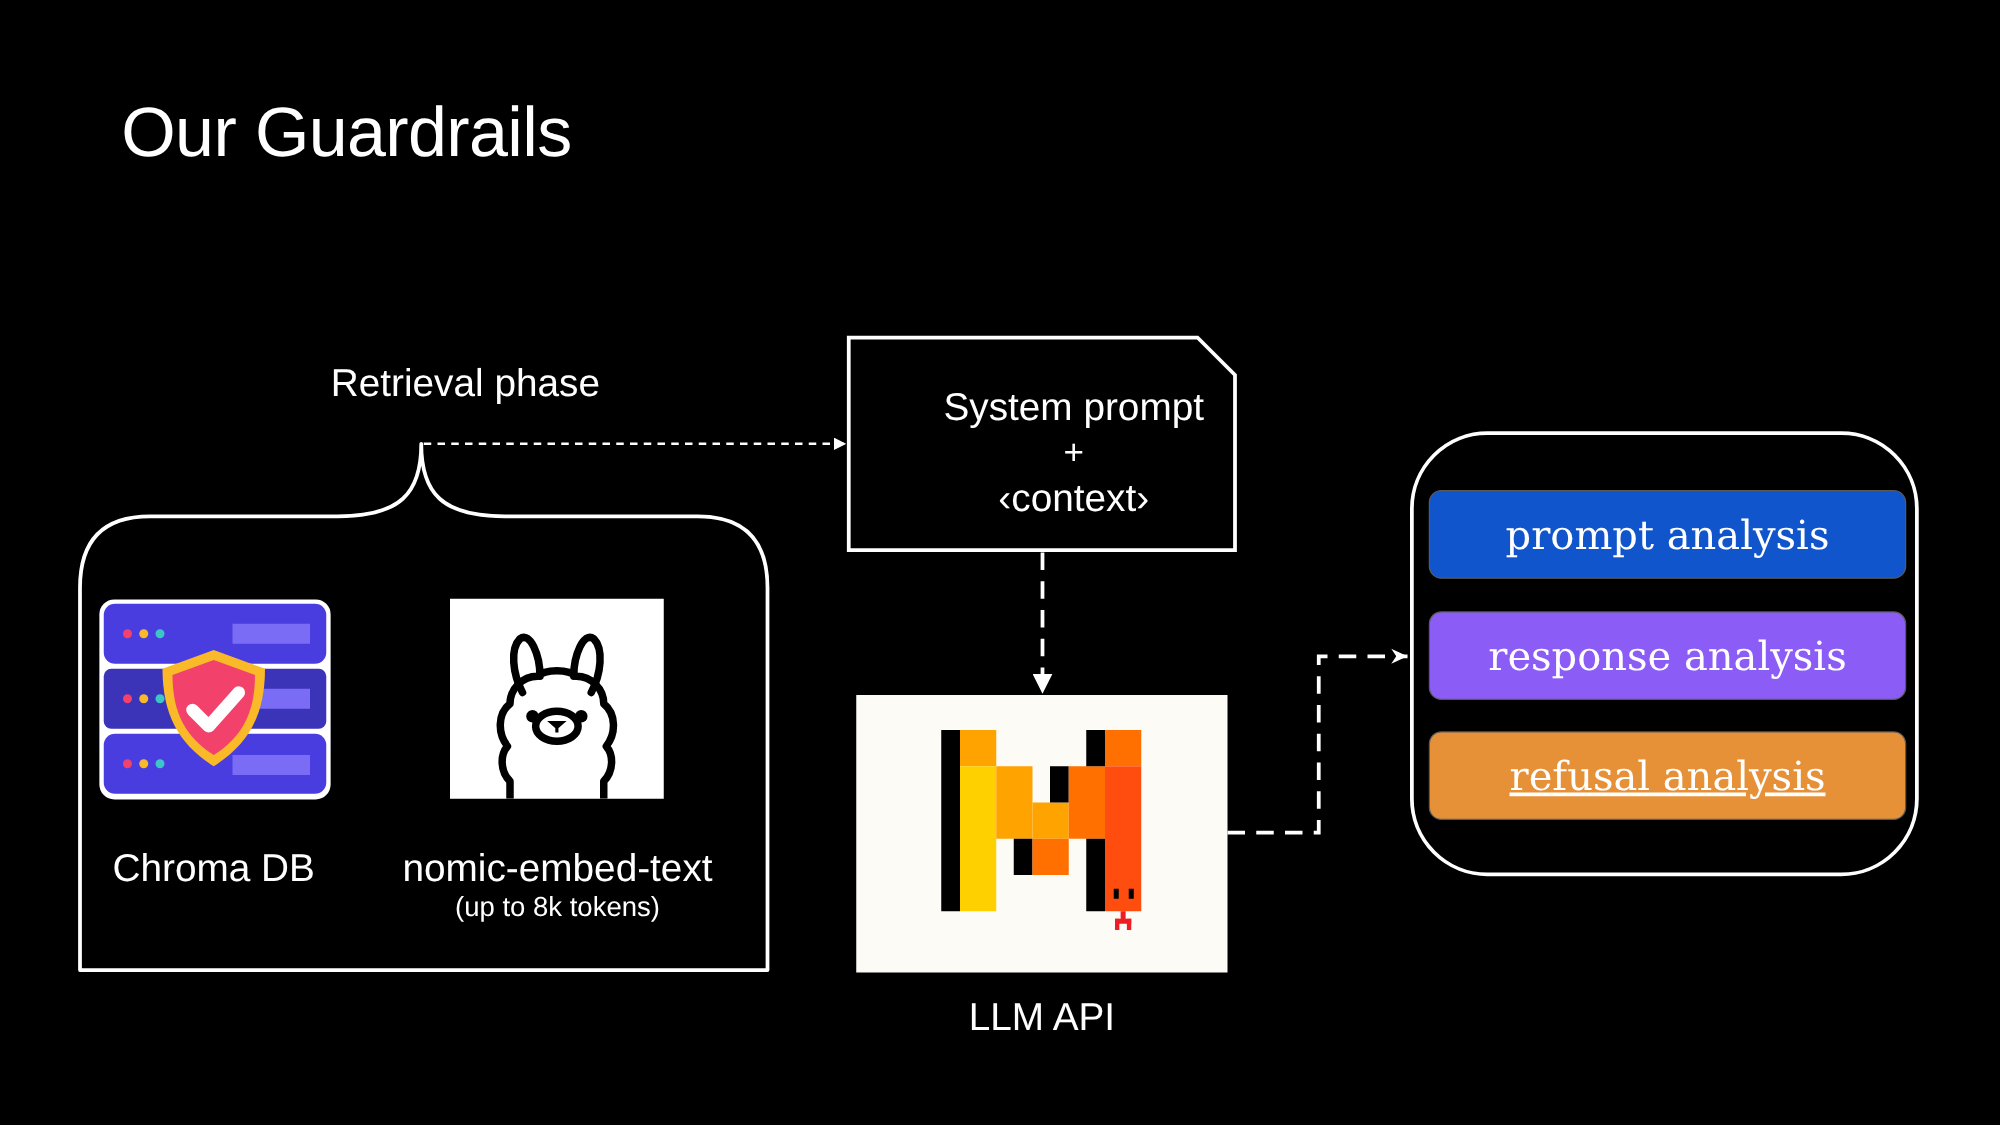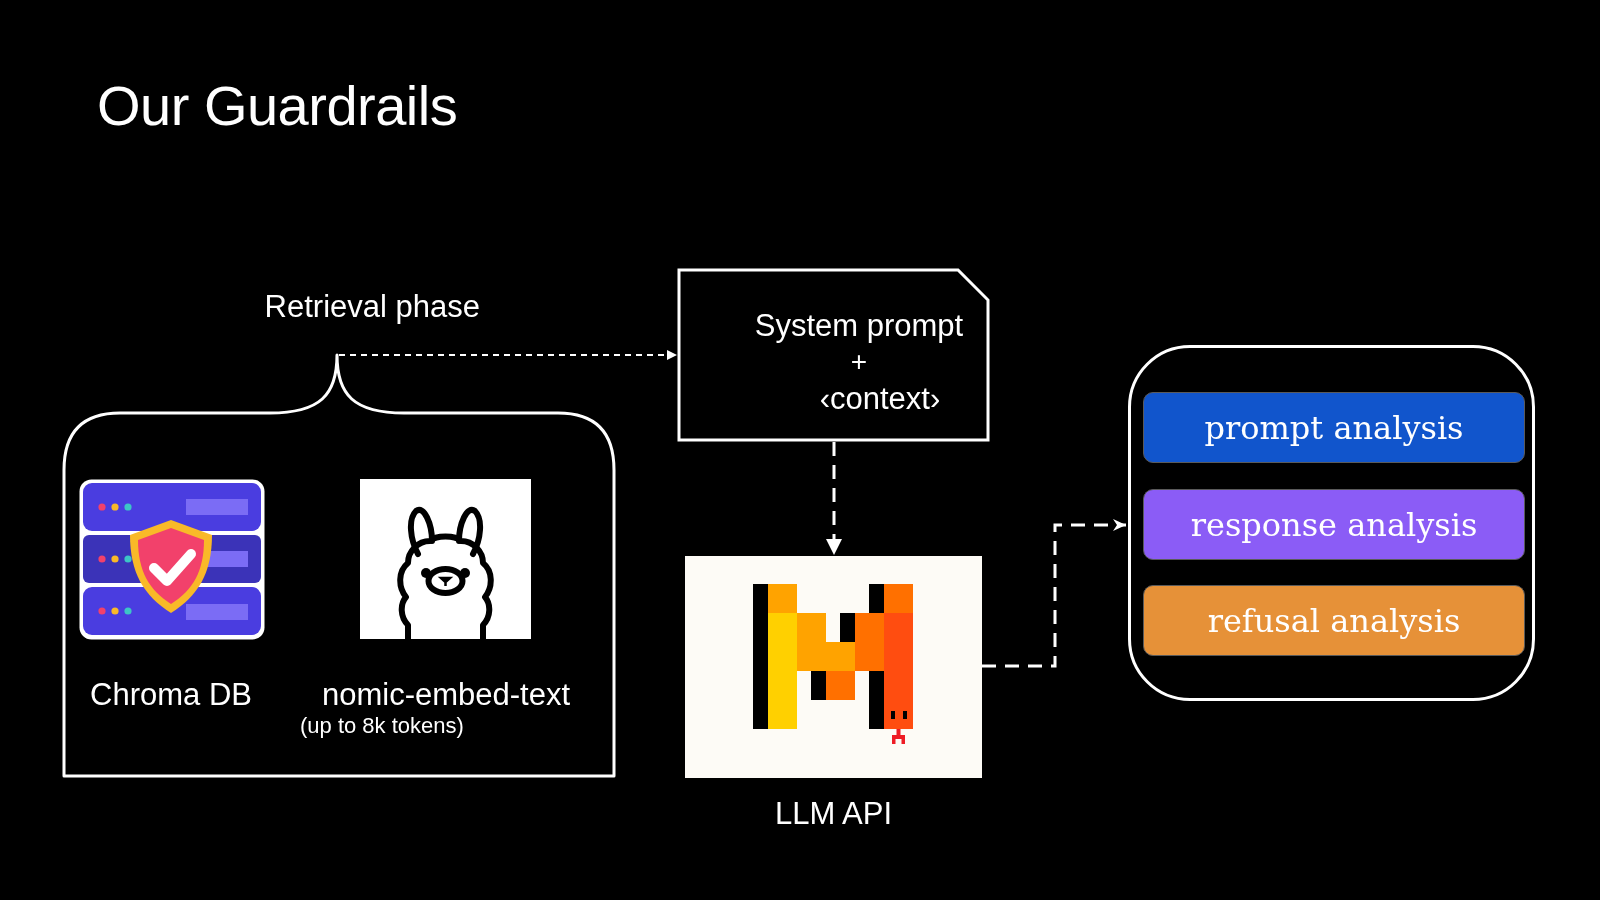--- a/index.html
+++ b/index.html
@@ -5,27 +5,27 @@
   html, body { margin: 0; padding: 0; background: #000; }
   body { width: 1600px; height: 900px; position: relative; overflow: hidden;
          font-family: "Liberation Sans", "DejaVu Sans", sans-serif; color: #fff; }
   .abs { position: absolute; }
   #title { left: 79px; top: 78px; font-size: 56px; font-weight: 400; letter-spacing: -0.5px; line-height: 1; margin-left: 18px; }
   #retrieval-label { left: 200px; width: 280px; text-align: right; top: 291px; font-size: 31px; line-height: 1; }
   svg#wires { position: absolute; left: 0; top: 0; }
   .sys-text { position: absolute; left: 678px; width: 362px; text-align: center; font-size: 31px; line-height: 1; }
   #sys-line1 { top: 310px; }
   #sys-line2 { top: 348px; font-size: 28px; }
-  #sys-line3 { top: 383px; padding-left: 21px; }
+  #sys-line3 { top: 383px; }
   #chroma-icon { left: 78px; top: 478px; width: 188px; height: 163px; }
   #llama-card { left: 360px; top: 479px; width: 171px; height: 160px; background: #fff; overflow: hidden; }
   .item-label { position: absolute; text-align: center; font-size: 31px; line-height: 1; }
   #chroma-label { left: 60px; width: 222px; top: 679px; }
   #nomic-label { left: 300px; width: 292px; top: 679px; }
-  #nomic-sub { position: absolute; left: 300px; width: 292px; top: 715px; text-align: left; font-size: 22px; line-height: 1; }
+  #nomic-sub { position: absolute; left: 300px; width: 292px; top: 715px; text-align: center; font-size: 22px; line-height: 1; }
   #llm-card { left: 685px; top: 556px; width: 297px; height: 222px; background: #fdfbf6; }
   #llm-label { left: 685px; width: 297px; top: 798px; text-align: center; font-size: 31px; line-height: 1; }
   #analysis-group { left: 1128px; top: 345px; width: 407px; height: 356px; border: 3px solid #fff; border-radius: 62px; box-sizing: border-box; }
   .analysis-btn { position: absolute; left: 1143px; width: 382px; height: 71px; border-radius: 10px;
                   border: 1.5px solid #5a5a5a; box-sizing: border-box; display: flex; align-items: center; justify-content: center;
                   font-family: "DejaVu Serif", "Liberation Serif", serif; font-size: 32px; color: #fff; cursor: pointer; }
   #btn-prompt { top: 392px; }
   #btn-response { top: 489px; }
   #btn-refusal { top: 585px; }
 </style>
@@ -136,13 +136,13 @@
       <rect x="139" y="151" width="3.5" height="9" fill="#ee1c25"></rect>
       <rect x="148.5" y="151" width="3.5" height="9" fill="#ee1c25"></rect>
     </g>
   </svg>
 </div>
 <div id="llm-label" class="abs">LLM API</div>
 
 <div id="analysis-group" class="abs"></div>
 <div id="btn-prompt" class="analysis-btn" style="background: rgb(17, 85, 204);">prompt analysis</div>
 <div id="btn-response" class="analysis-btn" style="background: #8b5cf6;">response analysis</div>
-<div id="btn-refusal" class="analysis-btn" style="background: rgb(230, 145, 56);">refusal analysis</div>
+<div id="btn-refusal" class="analysis-btn" style="background: rgb(230, 145, 56); text-decoration: underline;">refusal analysis</div>
 
 </body></html>

